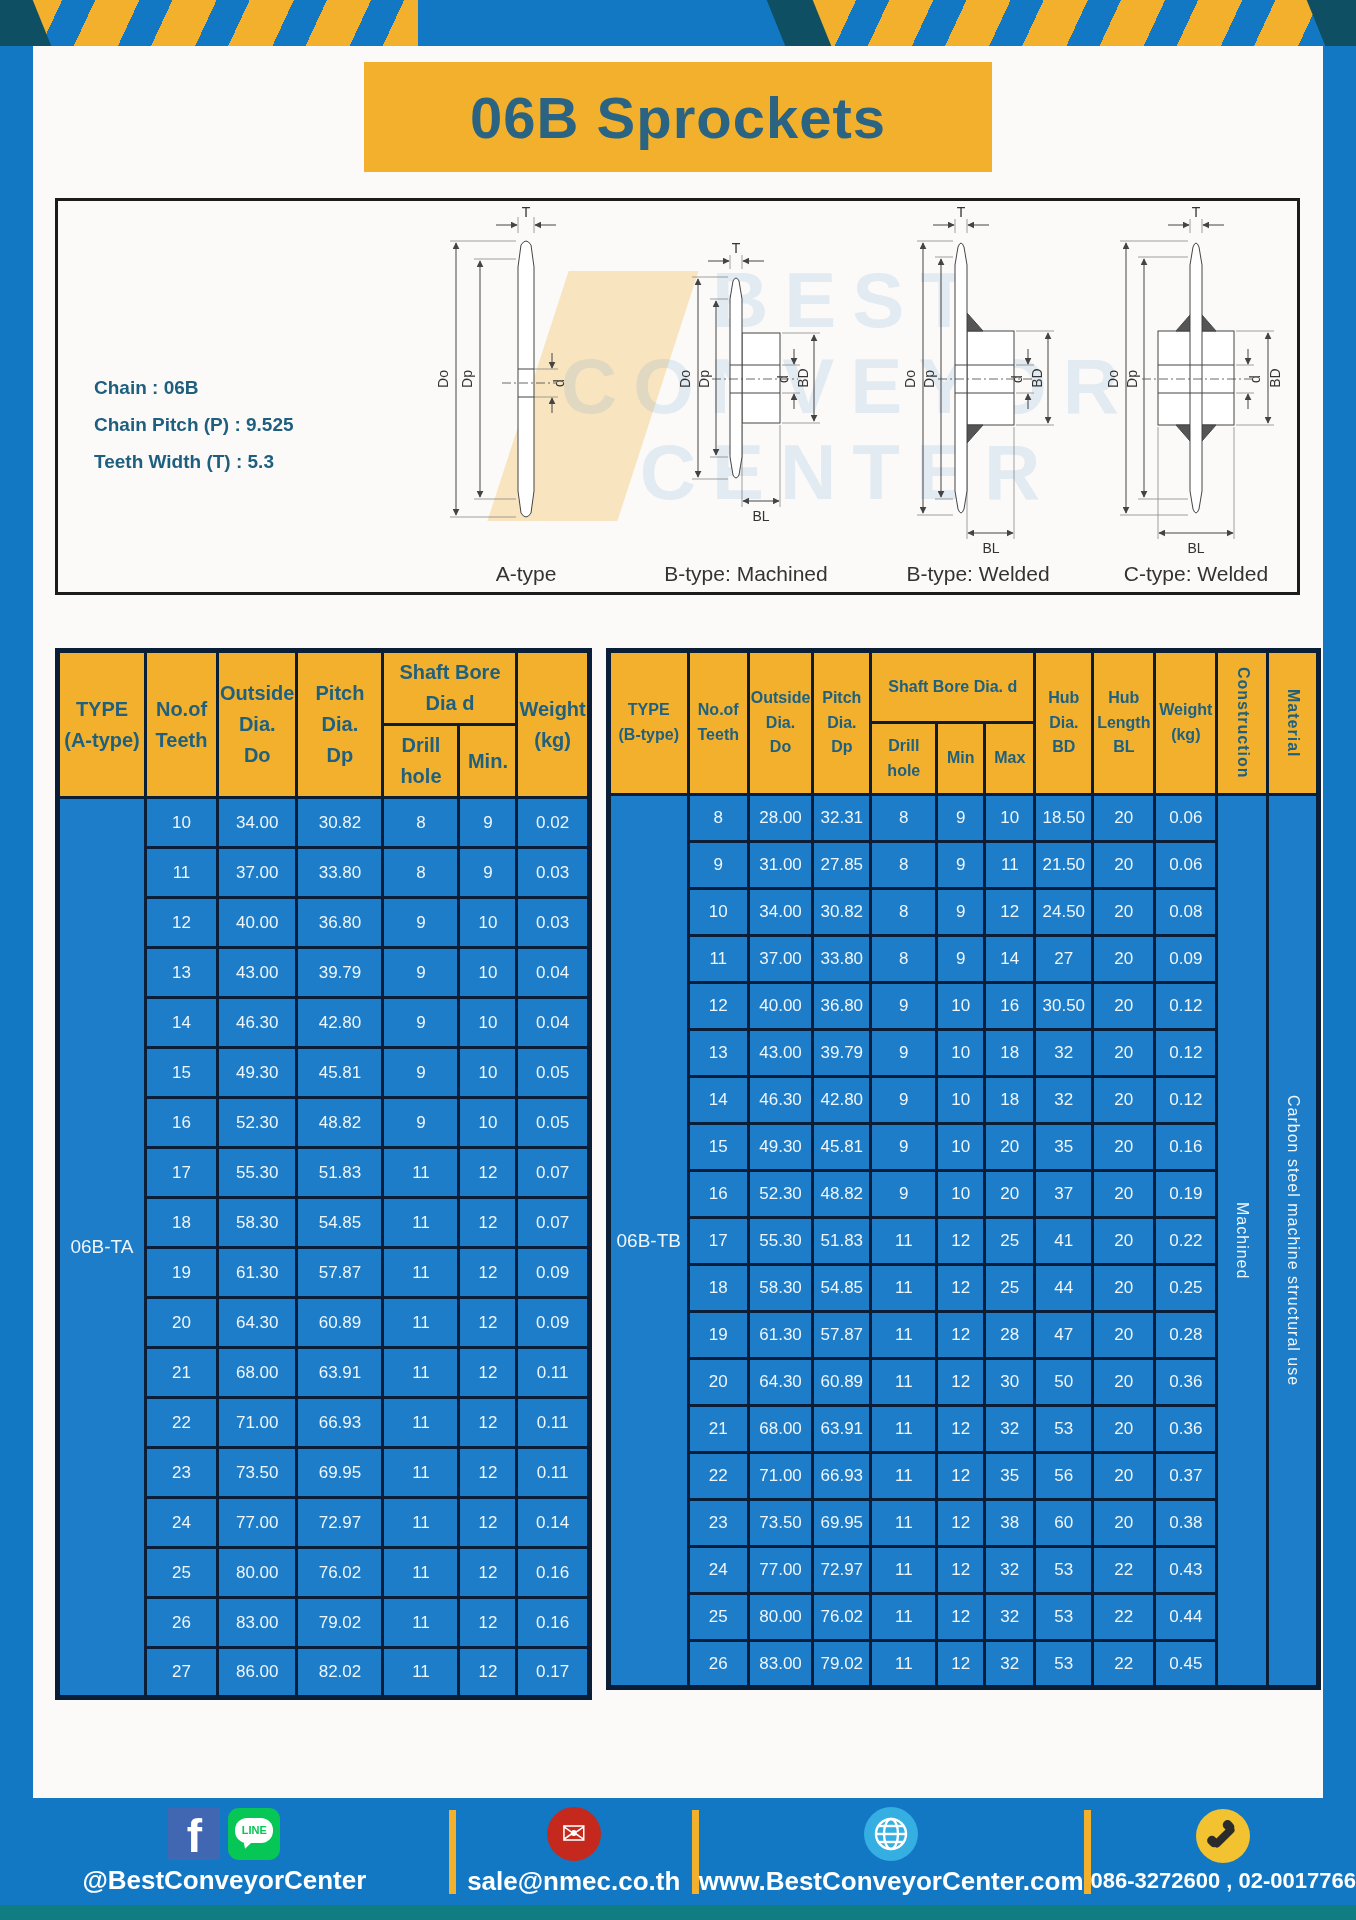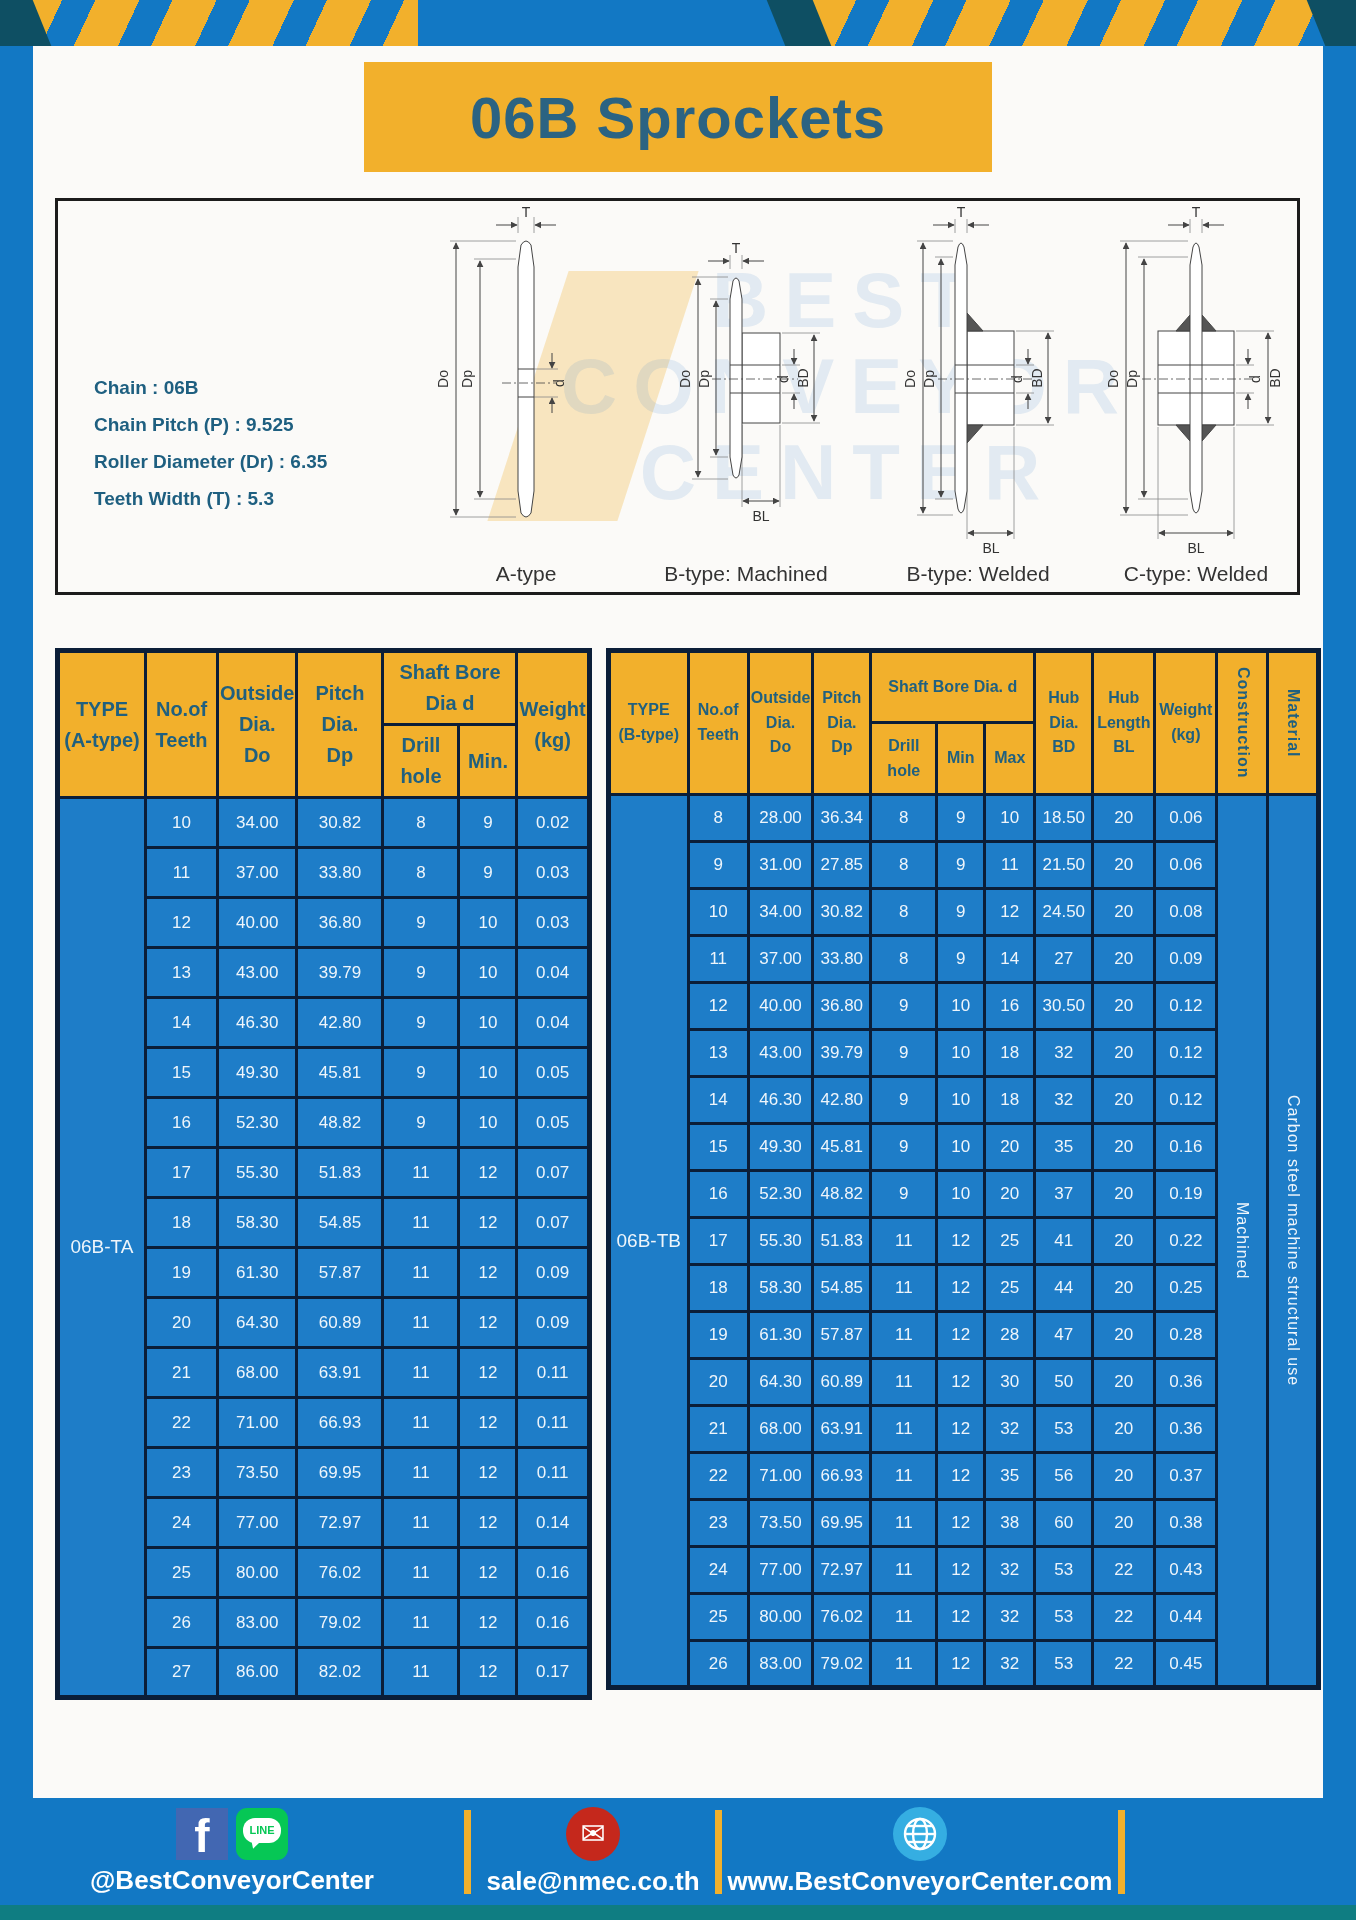--- a/index.html
+++ b/index.html
@@ -94,21 +94,20 @@
       <div class="wm-swoosh"></div>
       <div class="wm">
         <div>BEST</div>
         <div>CONVEYOR</div>
         <div>CENTER</div>
       </div>
 
       <div class="specs">
         <div class="spec-line">Chain : 06B</div>
         <div class="spec-line">Chain Pitch (P) : 9.525</div>
-        <div class="spec-line">Roller Diameter (Dr) : 6.35</div>
         <div class="spec-line">Teeth Width (T) : 5.3</div>
       </div>
 
       <svg class="diagrams" width="884" height="386" viewBox="0 0 884 386">
         <defs>
           <marker id="ar" viewBox="0 0 10 10" refX="9" refY="5" markerWidth="7" markerHeight="7" orient="auto-start-reverse">
             <path d="M0 0L10 5L0 10z" fill="#444"></path>
           </marker>
         </defs>
         <g stroke="#444" stroke-width="1" fill="none">
@@ -497,21 +496,21 @@
             <th>Drill hole</th>
             <th>Min</th>
             <th>Max</th>
           </tr>
         </thead>
         <tbody id="tbodyB">
             <tr>
               <td rowspan="19" class="type-cell">06B-TB</td>
               <td>8</td>
               <td>28.00</td>
-              <td>36.34</td>
+              <td>32.31</td>
               <td>8</td>
               <td>9</td>
               <td>10</td>
               <td>18.50</td>
               <td>20</td>
               <td>0.06</td>
               <td rowspan="19" class="vert-cell">Machined</td>
               <td rowspan="19" class="vert-cell">Carbon steel machine structural use</td>
             </tr>
             <tr>
@@ -749,16 +748,28 @@
             <ellipse cx="19" cy="19" rx="7" ry="15"></ellipse>
             <line x1="4" y1="19" x2="34" y2="19"></line>
             <line x1="6" y1="11" x2="32" y2="11"></line>
             <line x1="6" y1="27" x2="32" y2="27"></line>
           </g>
         </svg>
       </div>
       <div class="ftext">www.BestConveyorCenter.com</div>
     </div>
     <div class="fsep"></div>
+    <div class="fseg seg4">
+      <div class="phone-icon">
+        <svg width="40" height="40" viewBox="0 0 56 56">
+          <g transform="rotate(-45 28 28)" fill="#2b2b2b">
+            <rect x="9" y="24" width="38" height="11" rx="5.5"></rect>
+            <rect x="6" y="15" width="13" height="17" rx="6"></rect>
+            <rect x="37" y="15" width="13" height="17" rx="6"></rect>
+          </g>
+        </svg>
+      </div>
+      <div class="ftext">086-3272600 , 02-0017766</div>
+    </div>
   </div>
   <div class="bottomstrip"></div>
 
 </div>
 
 </body></html>

